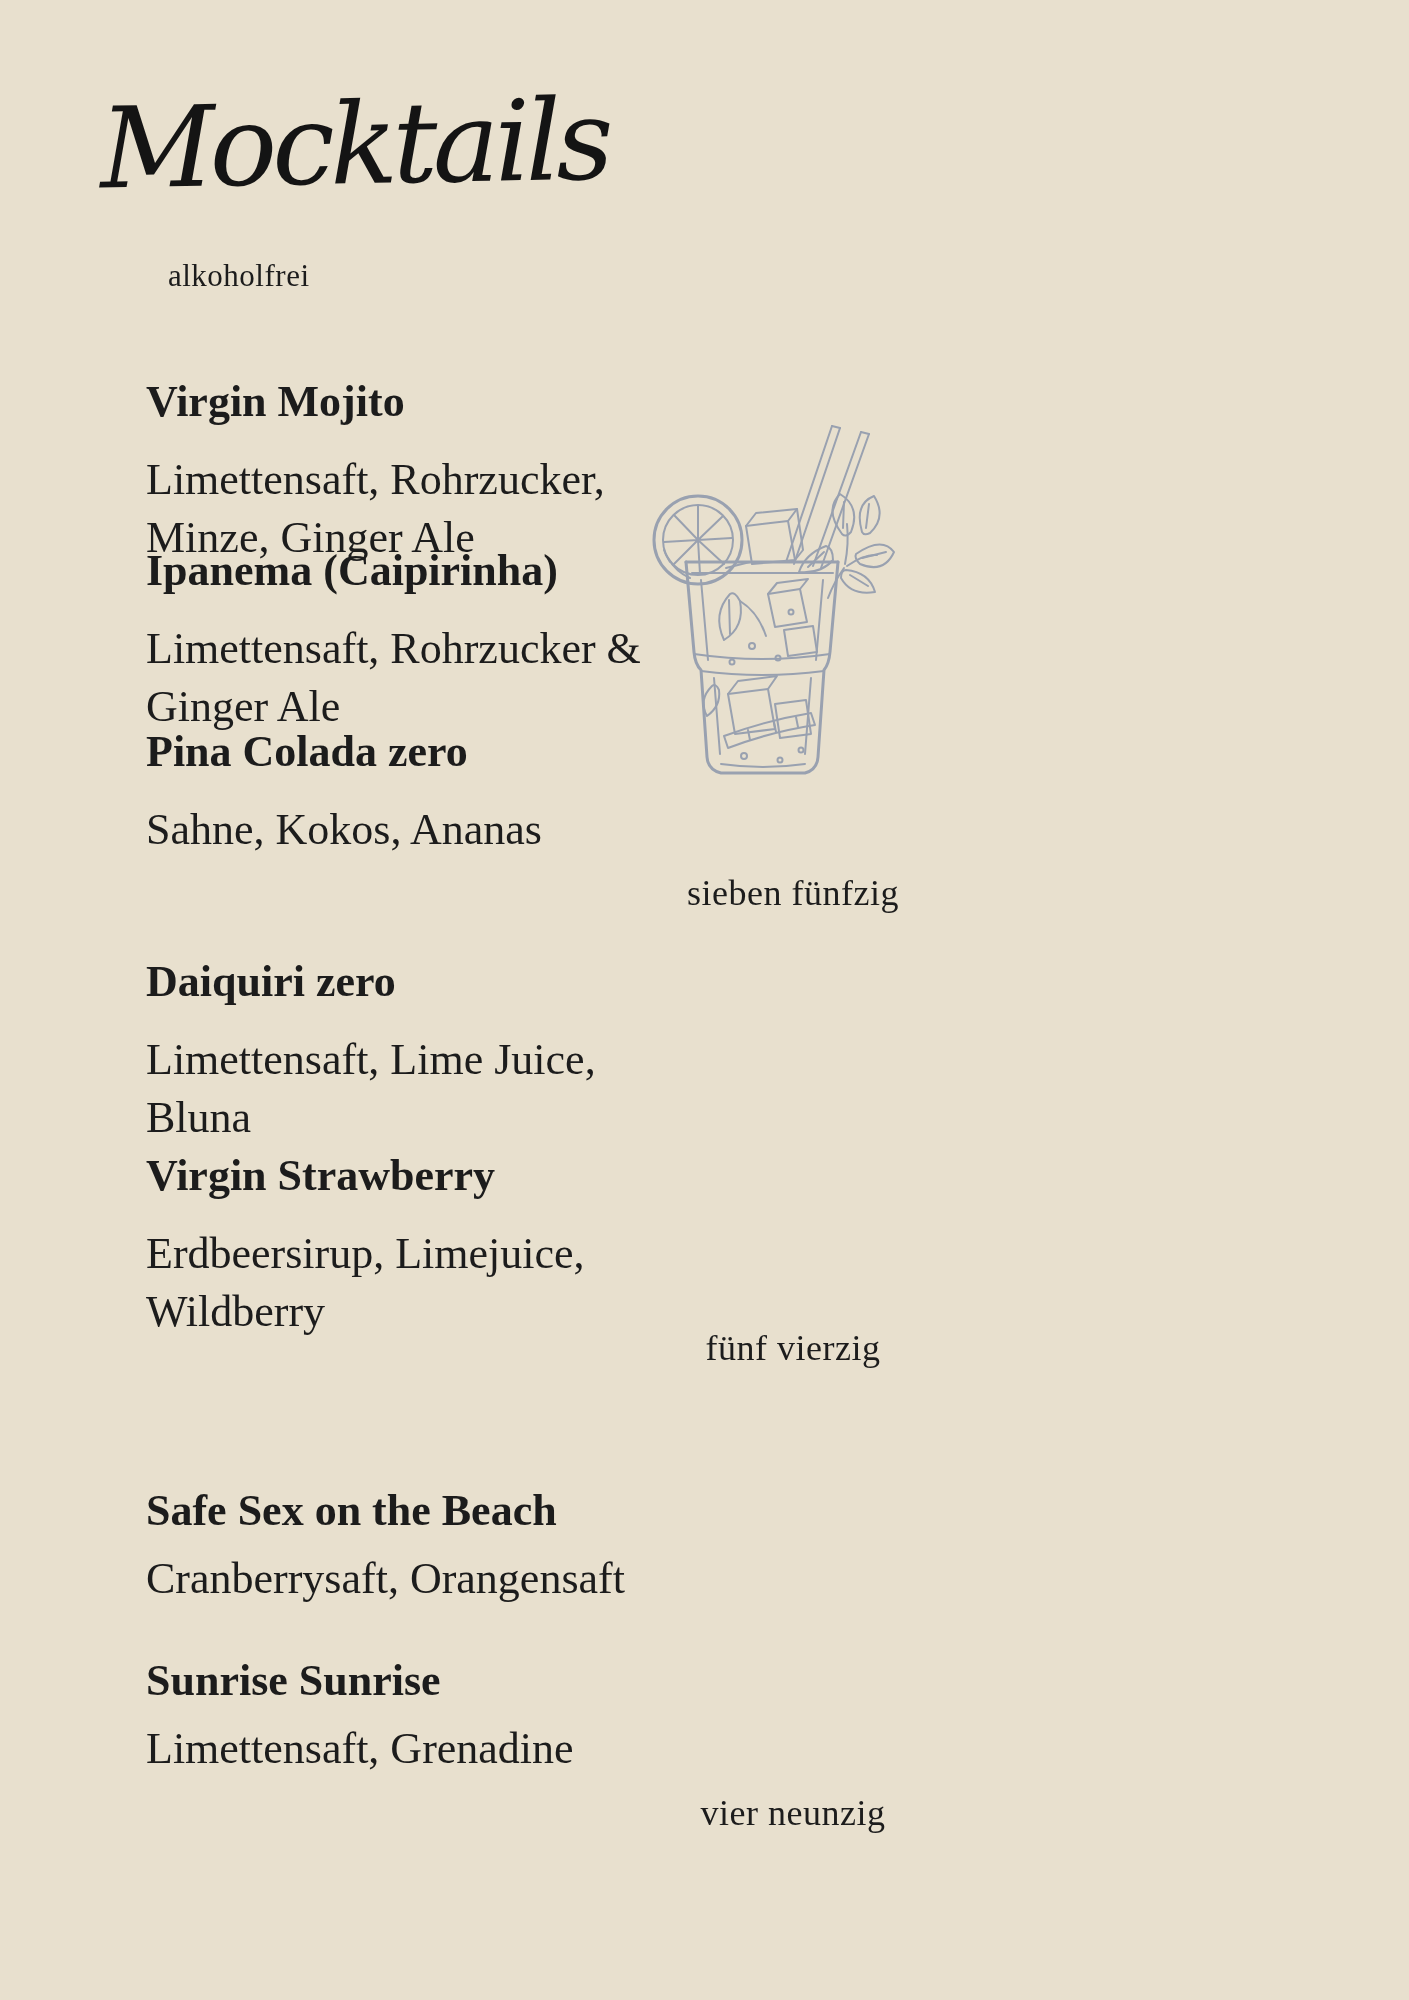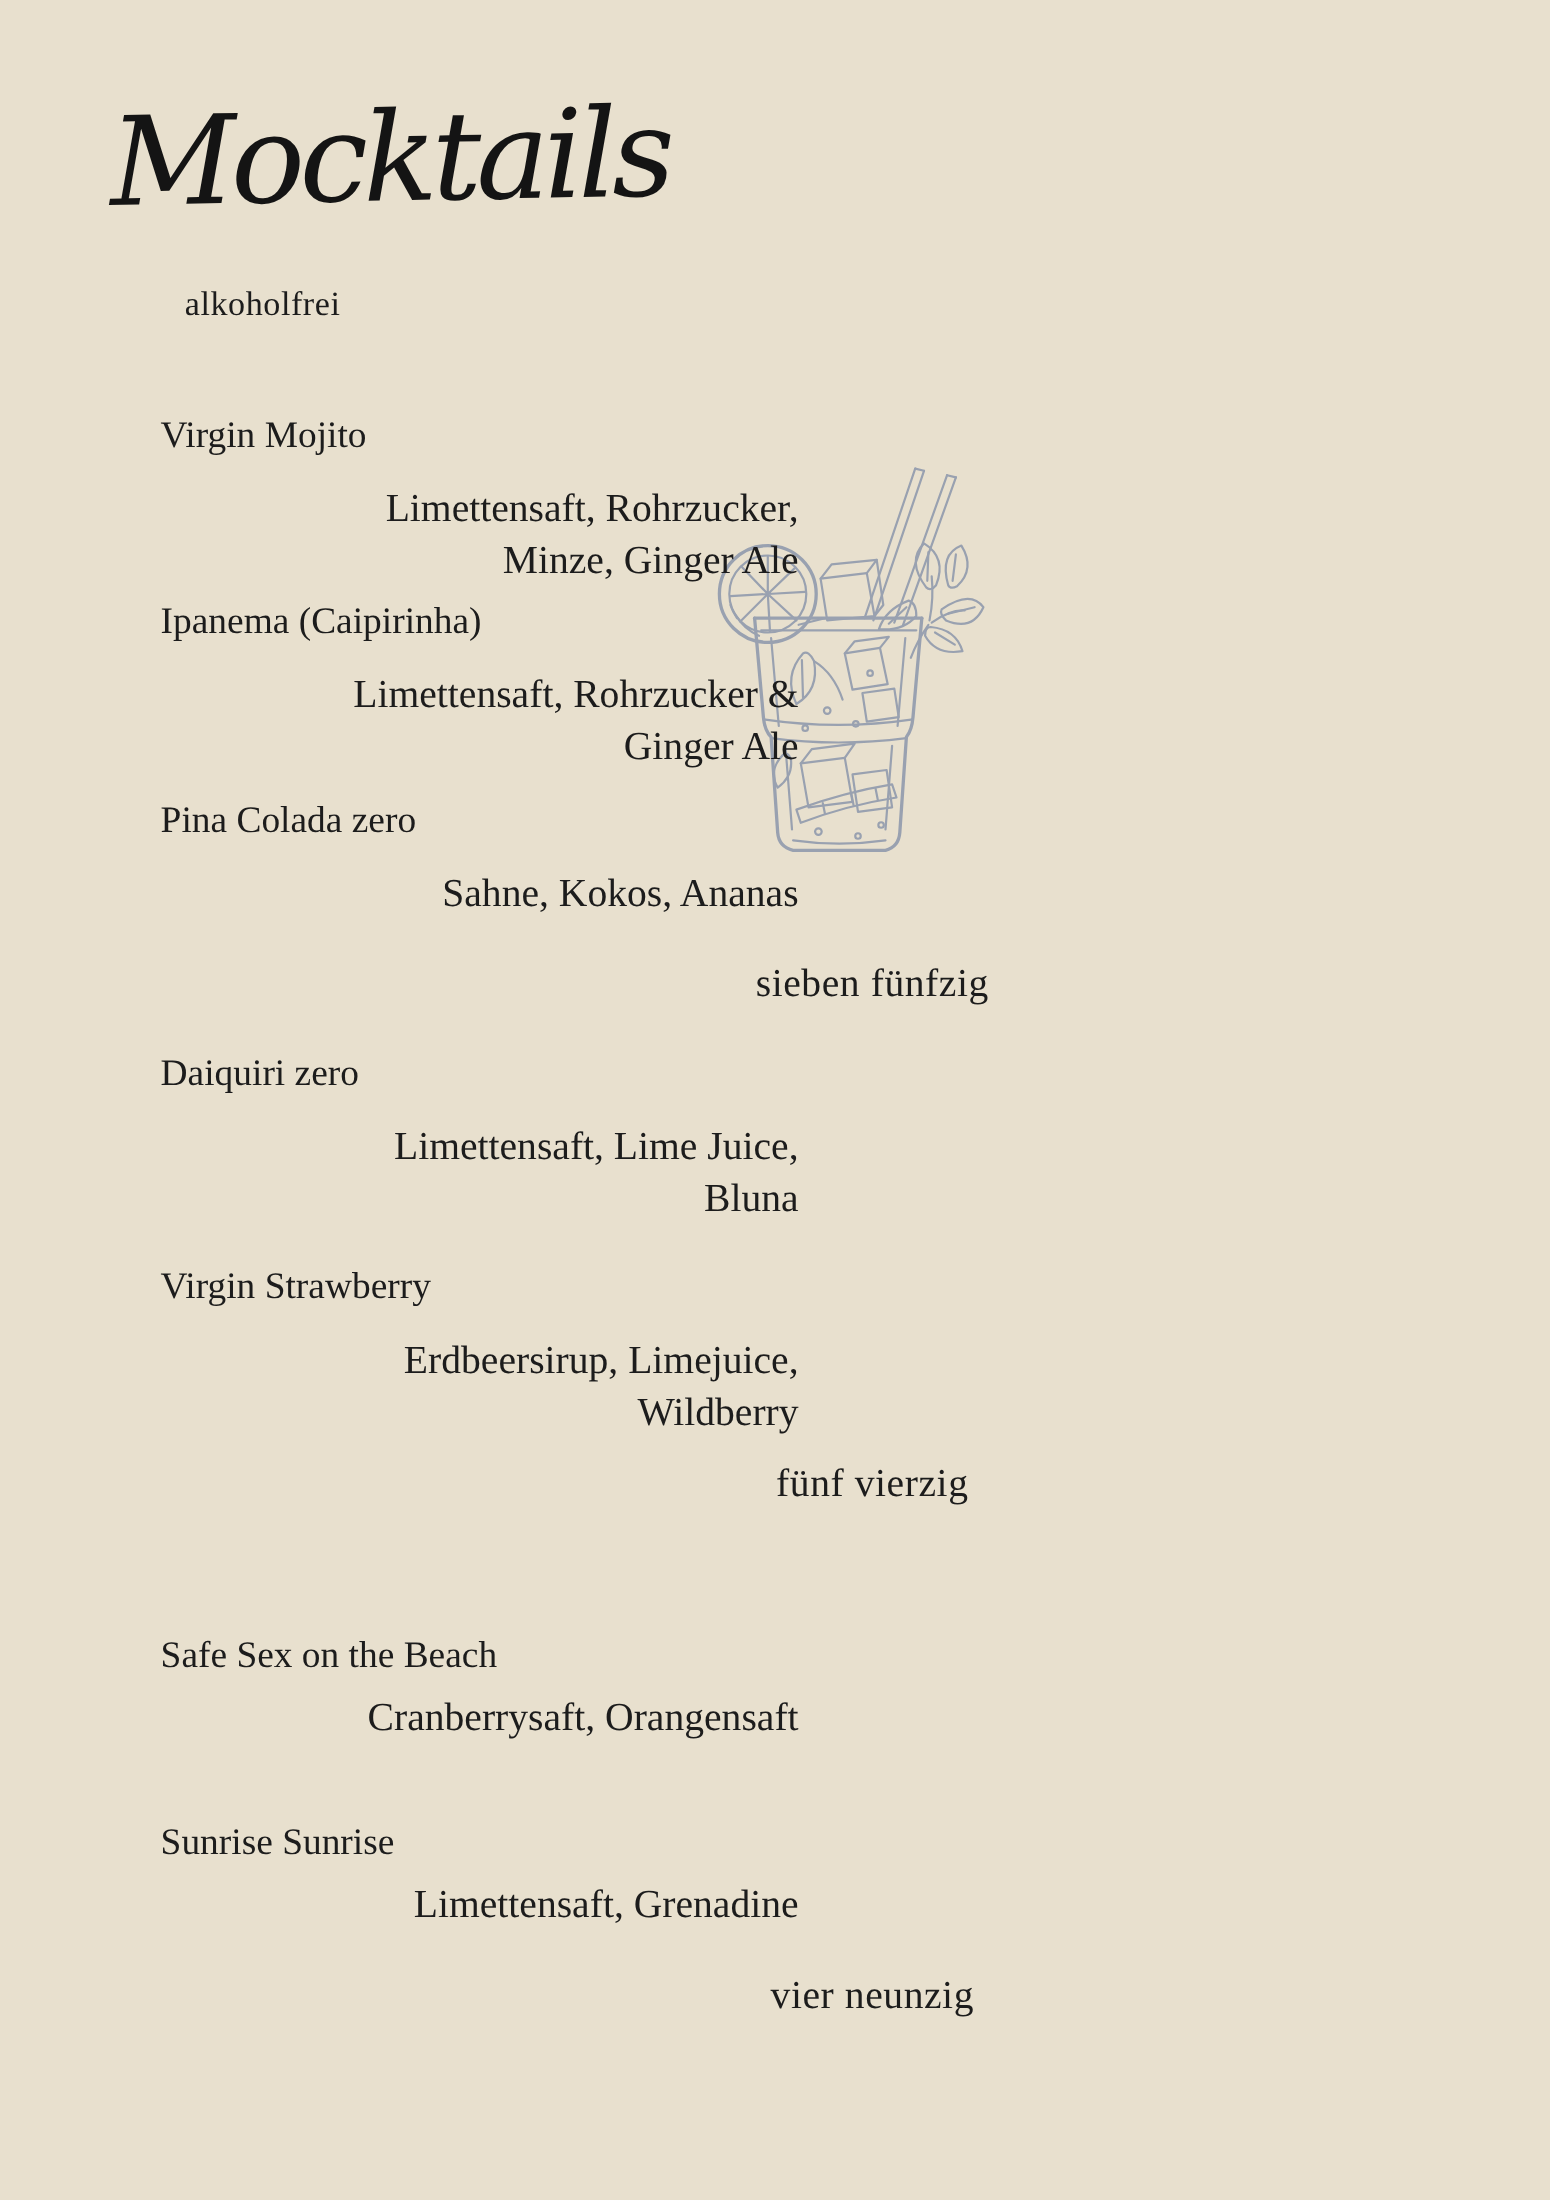--- a/index.html
+++ b/index.html
@@ -28,28 +28,27 @@
   }
 
   .illustration {
     position: absolute; left: 628px; top: 412px;
     width: 272px; height: 380px;
   }
 
   .item { position: absolute; left: 146px; width: 580px; }
   .item h3 {
     margin: 0 0 22px 0;
-    font-size: 34px; font-weight: normal; line-height: 1.2;
+    font-size: 44px; font-weight: bold; line-height: 1.2;
   }
   .item.tight h3 { margin-bottom: 12px; }
   .item p {
     margin: 0;
-    font-size: 36px; line-height: 1.32;
+    font-size: 44px; line-height: 1.32;
     white-space: pre-line;
-    text-align: right;
   }
 
   .i1 { top: 376px; }
   .i2 { top: 545px; }
   .i3 { top: 726px; }
   .i4 { top: 956px; }
   .i5 { top: 1150px; }
   .i6 { top: 1485px; }
   .i7 { top: 1655px; }
 

